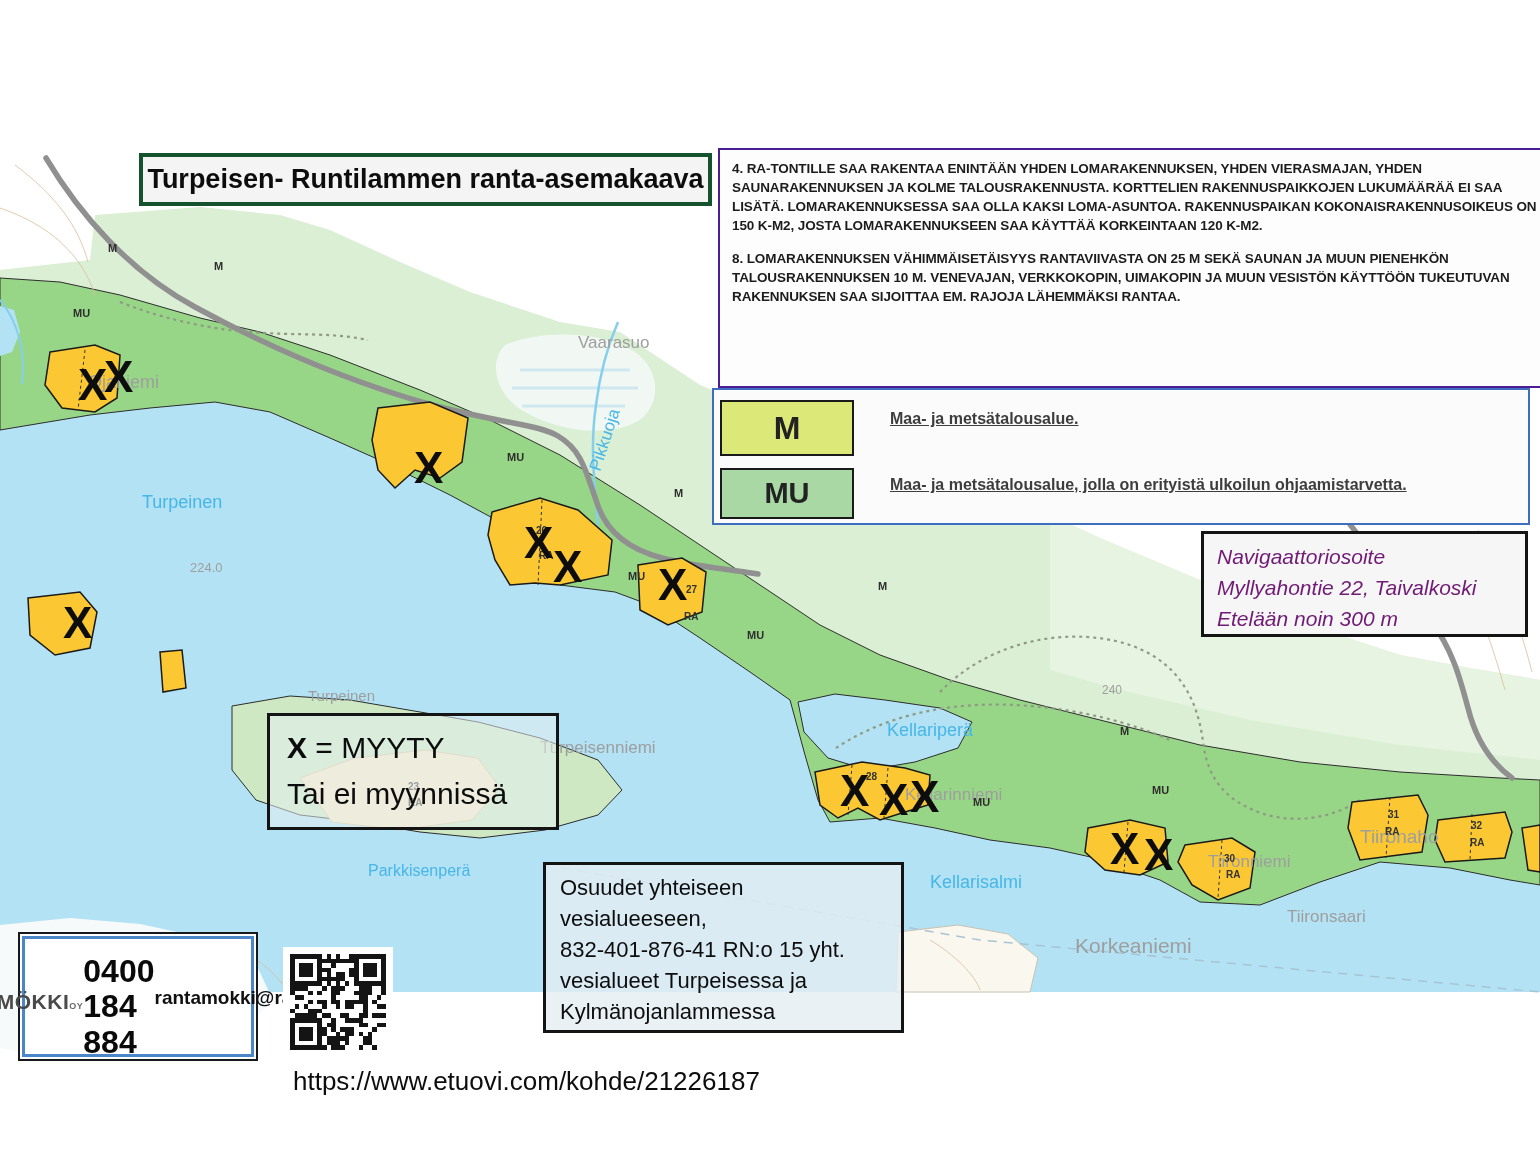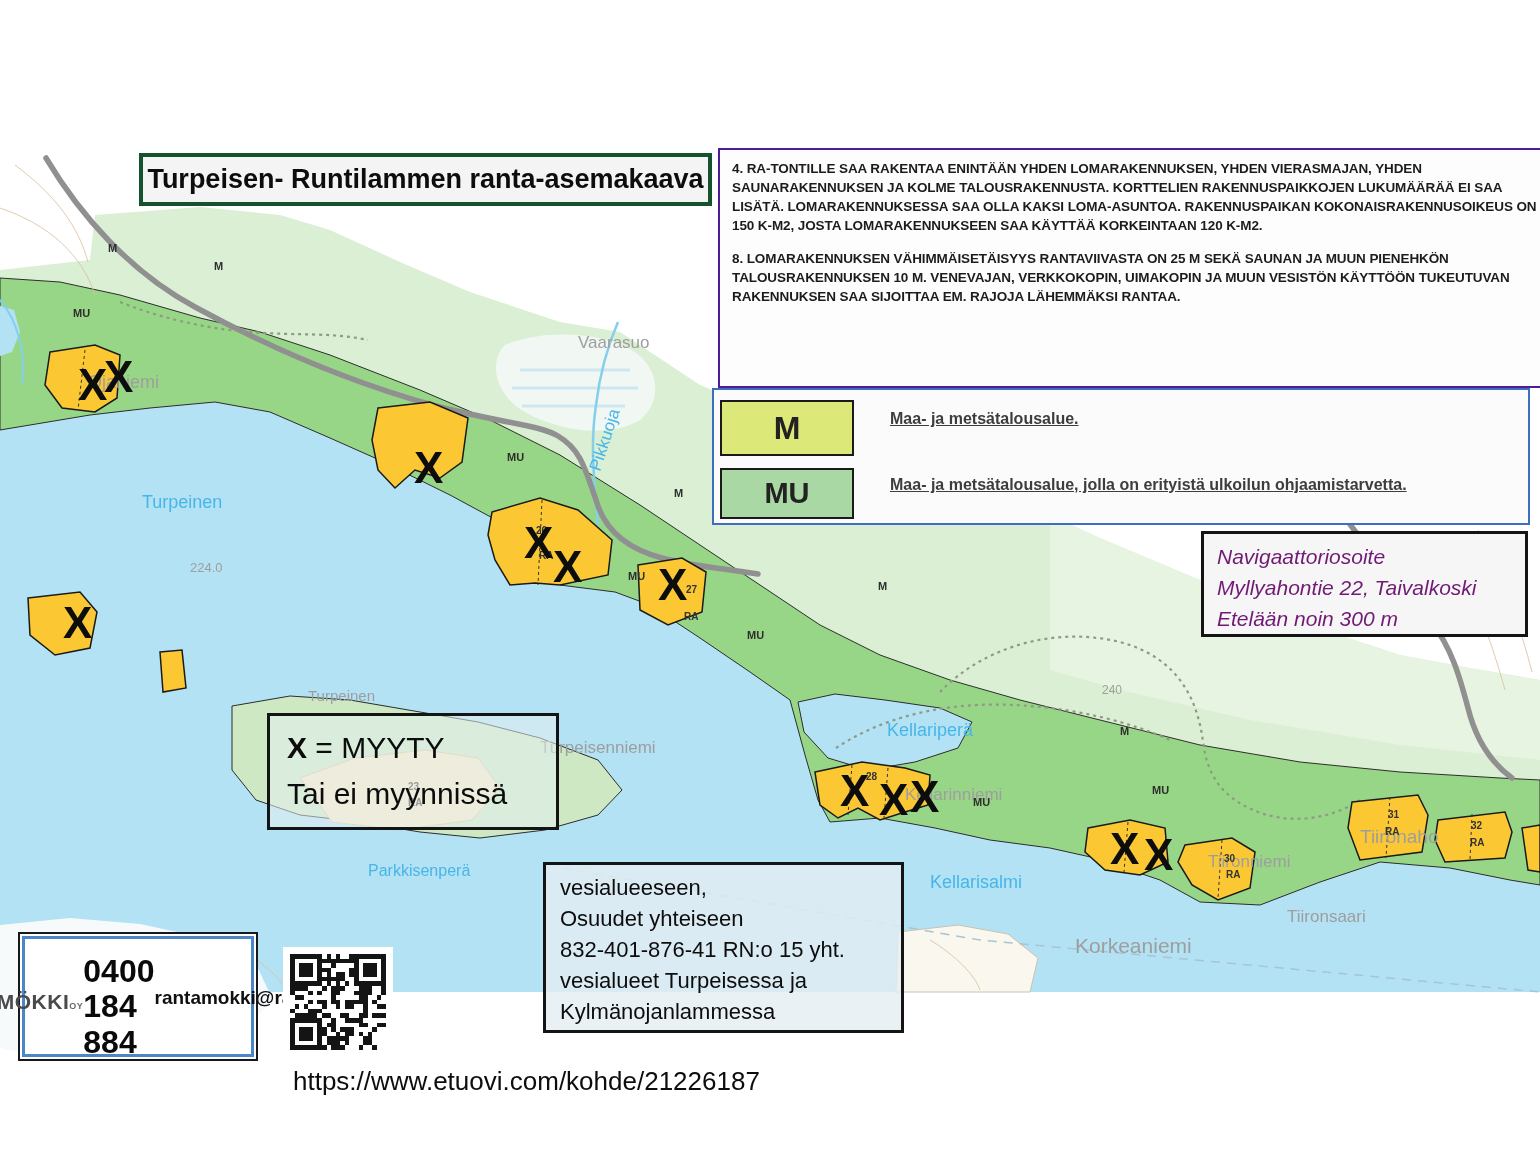--- a/index.html
+++ b/index.html
@@ -234,22 +234,22 @@
 
   <div class="box sold-box">
     <div class="l1">
       <b>X</b>
       <span>= MYYTY</span>
     </div>
     <div class="l2">Tai ei myynnissä</div>
   </div>
 
   <div class="box shares-box">
+    <div>Osuudet yhteiseen</div>
     <div>vesialueeseen,</div>
-    <div>Osuudet yhteiseen</div>
     <div>832-401-876-41 RN:o 15 yht.</div>
     <div>vesialueet Turpeisessa ja</div>
     <div>Kylmänojanlammessa</div>
   </div>
 
   <div class="box contact-outer">
     <div class="contact-inner">
       <div class="brand-row">
         <svg width="34" height="30" viewBox="0 0 34 30">
           <path d="M2,26 C1,12 12,2 30,4 C29,18 18,27 2,26 Z" fill="#6ab43e"></path>

